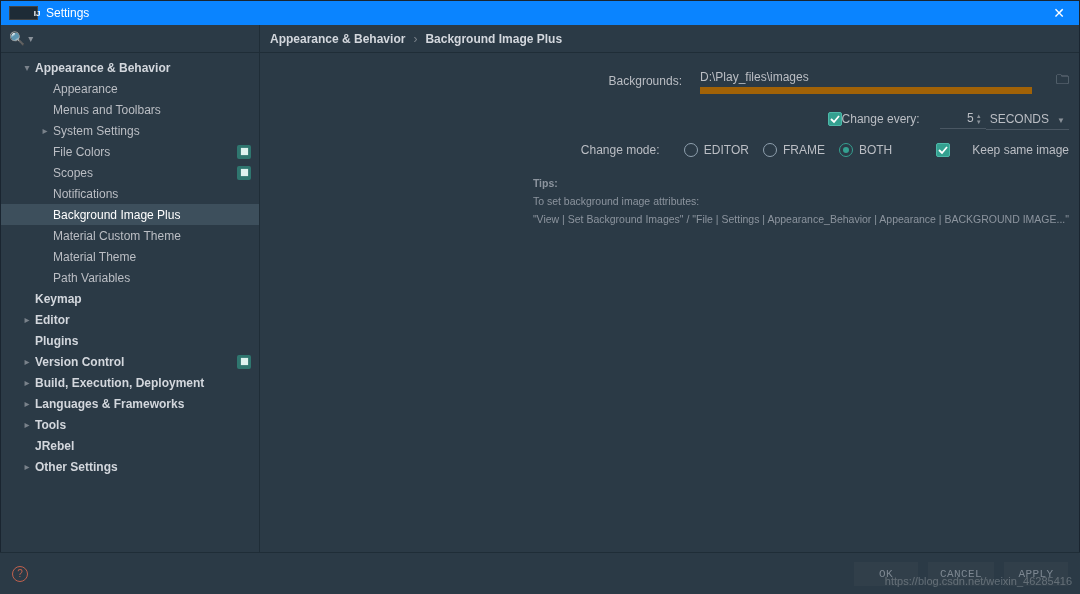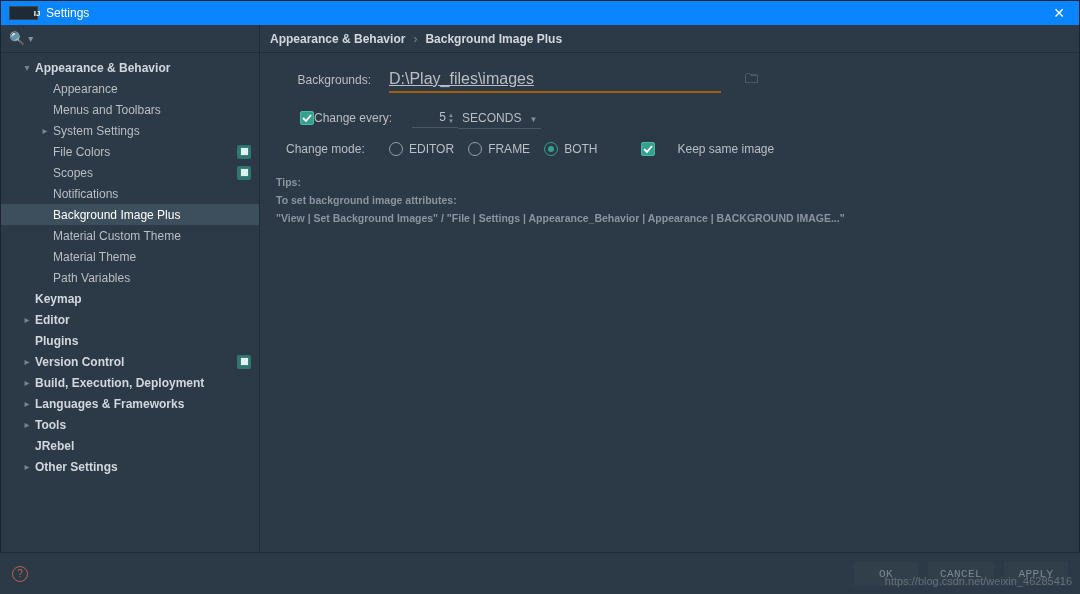--- a/index.html
+++ b/index.html
@@ -20,42 +20,42 @@
     .tree-row .arrow { width: 16px; text-align: center; color: #7a828b; font-size: 10px; }
     .tree-row .label { flex: 1; white-space: nowrap; overflow: hidden; text-overflow: ellipsis; }
     .tree-row .badge { width: 14px; height: 14px; background: #2f766f; border-radius: 2px; display: flex; align-items: center; justify-content: center; }
     .tree-row .badge svg { width: 9px; height: 9px; }
     .indent1 { padding-left: 18px; }
     .indent2 { padding-left: 36px; }
     .bold { font-weight: 600; color: #d3d7dd; }
     .content { flex: 1; display: flex; flex-direction: column; position: relative; background: #2b3a46; }
     .crumb { height: 28px; display: flex; align-items: center; padding: 0 10px; border-bottom: 1px solid #1f2d37; font-weight: 600; color: #d3d7dd; font-size: 12px; }
     .crumb .sep { color: #7a828b; margin: 0 8px; font-weight: 400; }
-    .panel { padding: 14px 10px 10px 16px; display: flex; flex-direction: column; gap: 14px; font-size: 12px; }
+    .panel { padding: 14px 10px 10px 16px; display: flex; flex-direction: column; gap: 14px; font-size: 12px; align-items: flex-end; }
     .form-row { display: flex; align-items: center; gap: 18px; }
     .form-label { width: 95px; text-align: right; color: #bbbec4; }
-    .text-input { background: transparent; border: none; border-bottom: 2px solid #a16207; color: #bbbec4; padding: 3px 0; font-size: 16px; width: 332px; outline: none; text-decoration: underline; }
+    .text-input { background: transparent; border: none; border-bottom: 7px solid #a16207; color: #bbbec4; padding: 3px 0; font-size: 12px; width: 332px; outline: none; }
     .folder-btn { color: #9aa3ad; font-size: 13px; margin-left: 6px; cursor: pointer; }
     .checkbox { width: 14px; height: 14px; border: 1px solid #4db8a9; background: #34a090; display: inline-flex; align-items: center; justify-content: center; border-radius: 2px; cursor: pointer; }
     .checkbox svg { width: 10px; height: 10px; }
     .num-input { width: 46px; background: transparent; border: none; border-bottom: 1px solid #4a5763; color: #bbbec4; text-align: right; padding: 3px 12px 3px 0; font-size: 12px; outline: none; position: relative; }
     .num-wrap { position: relative; }
     .steppers { position: absolute; right: 0; top: 0; height: 100%; width: 10px; display: flex; flex-direction: column; justify-content: center; }
     .steppers span { font-size: 6px; color: #8a9199; line-height: 6px; cursor: pointer; }
     .unit-select { background: transparent; border: none; border-bottom: 1px solid #4a5763; color: #bbbec4; font-size: 12px; padding: 3px 20px 3px 4px; position: relative; cursor: pointer; }
     .unit-wrap { position: relative; }
     .unit-wrap .caret { position: absolute; right: 4px; top: 4px; color: #8a9199; font-size: 8px; }
     .radio { width: 14px; height: 14px; border: 1.5px solid #8fa0ae; border-radius: 50%; display: inline-flex; align-items: center; justify-content: center; cursor: pointer; }
     .radio.checked { border-color: #34a090; }
     .radio.checked::after { content: ""; width: 6px; height: 6px; background: #34a090; border-radius: 50%; }
     .radio-group { display: flex; align-items: center; gap: 6px; margin-right: 14px; }
     .radios-row { display: flex; align-items: center; }
     .tips { margin-top: 4px; color: #8c949e; font-size: 10.5px; font-weight: 600; line-height: 1.7; }
     .tips .tips-title { display:block; }
-    .tips .tips-body { font-weight: 700; }
+    .tips .tips-body { font-weight: 400; }
     .footer { position: absolute; bottom: 0; left: 0; right: 0; height: 42px; border-top: 1px solid #1f2d37; display: flex; align-items: center; padding: 0 12px; background: #2b3a46; }
     .footer .help { width: 16px; height: 16px; border: 1.5px solid #c0614e; border-radius: 50%; color: #c0614e; font-size: 10px; display: flex; align-items: center; justify-content: center; cursor: pointer; }
     .footer .spacer { flex: 1; }
     .footer .btn { min-width: 64px; height: 24px; background: #35424d; color: #a9b1ba; margin-left: 10px; display: flex; align-items: center; justify-content: center; font-size: 11px; letter-spacing: 0.4px; cursor: pointer; padding: 0 12px; opacity: 0.65; font-family: Liberation Mono, monospace; }
     .watermark { position: absolute; right: 8px; bottom: 7px; color: rgba(255,255,255,0.25); font-size: 11px; pointer-events: none; margin-left: 48px; }
   </style>
 </head>
 <body>
 
 <div class="window">

